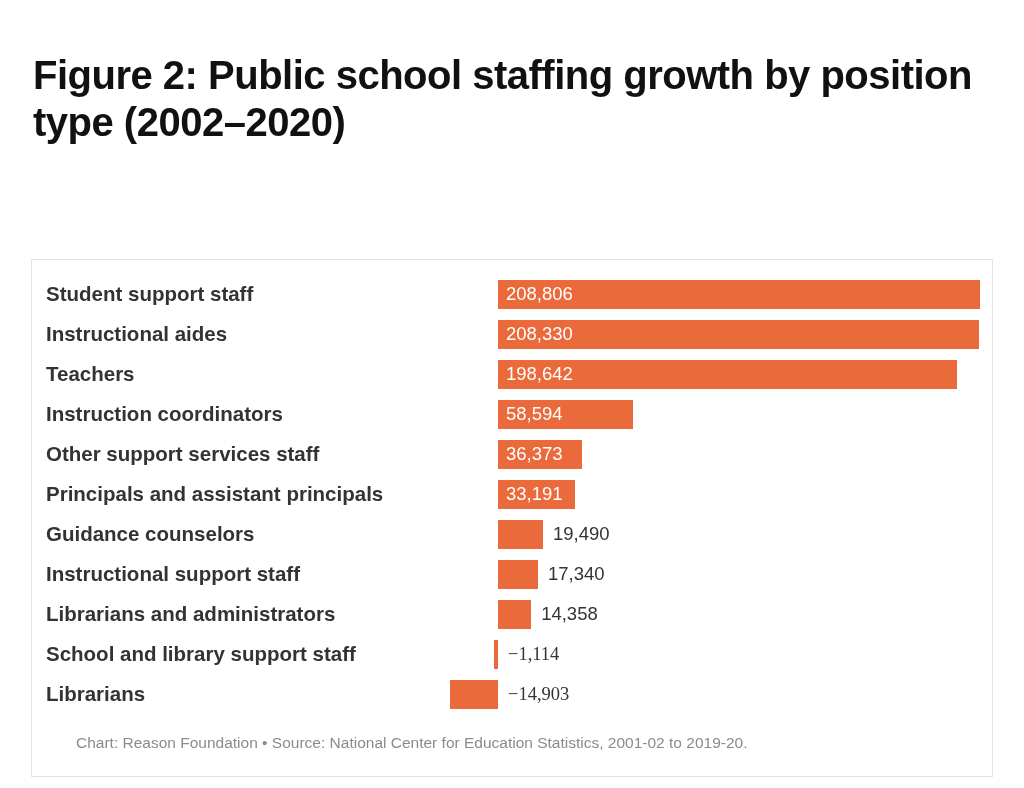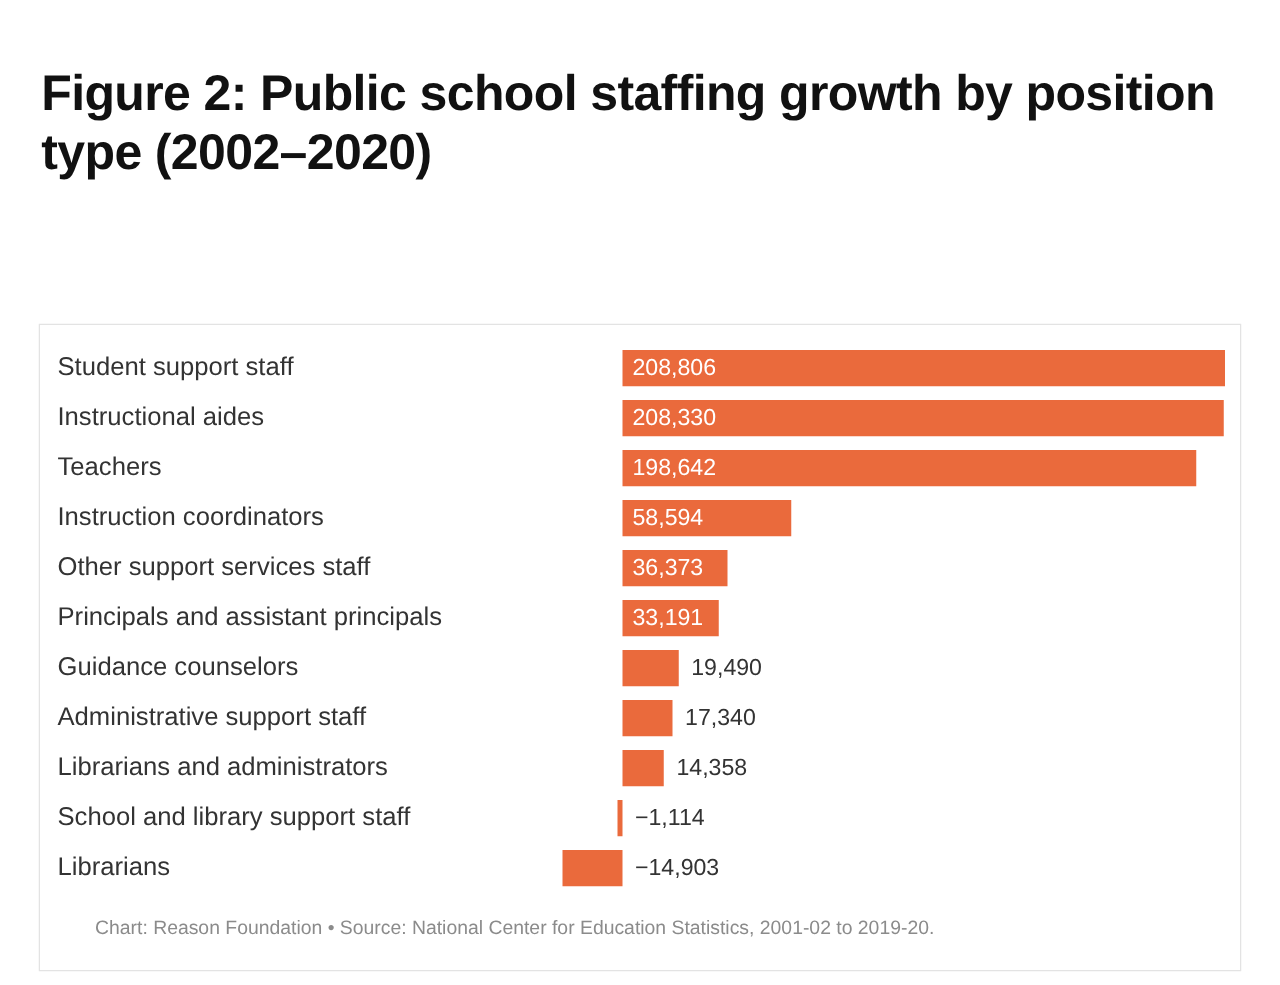--- a/index.html
+++ b/index.html
@@ -55,20 +55,21 @@
   }
   .row-label {
     width: 418px;
     flex: 0 0 418px;
     text-align: left;
     padding-left: 14px;
     box-sizing: border-box;
     font-size: 20.5px;
     color: #333333;
     white-space: nowrap;
+    font-weight: bold;
   }
   .plot {
     position: relative;
     flex: 1 1 auto;
     height: 40px;
   }
   .bar-wrap {
     position: absolute;
     top: 0;
     height: 40px;
@@ -89,20 +90,21 @@
     transform: translateY(-50%);
     white-space: nowrap;
   }
   .bar-value.outside {
     color: #333333;
     position: static;
     transform: none;
     margin-left: 10px;
   }
   .bar-wrap.neg {
+    font-family: Liberation Serif, serif;
   }
   .footnote {
     position: absolute;
     left: 44px;
     bottom: 24px;
     font-size: 15.5px;
     color: #8b8b8b;
     white-space: nowrap;
   }
 </style>
@@ -178,21 +180,21 @@
         <div class="row">
           <div class="row-label">Guidance counselors</div>
           <div class="plot">
             <div class="bar-wrap" style="left: 48px;">
               <div class="bar" style="background: rgb(234, 106, 60); width: 44.99px;"></div>
               <span class="bar-value outside">19,490</span>
             </div>
           </div>
         </div>
         <div class="row">
-          <div class="row-label">Administrative support staff</div>
+          <div class="row-label">Instructional support staff</div>
           <div class="plot">
             <div class="bar-wrap" style="left: 48px;">
               <div class="bar" style="background: rgb(234, 106, 60); width: 40.027px;"></div>
               <span class="bar-value outside">17,340</span>
             </div>
           </div>
         </div>
         <div class="row">
           <div class="row-label">Librarians and administrators</div>
           <div class="plot">

